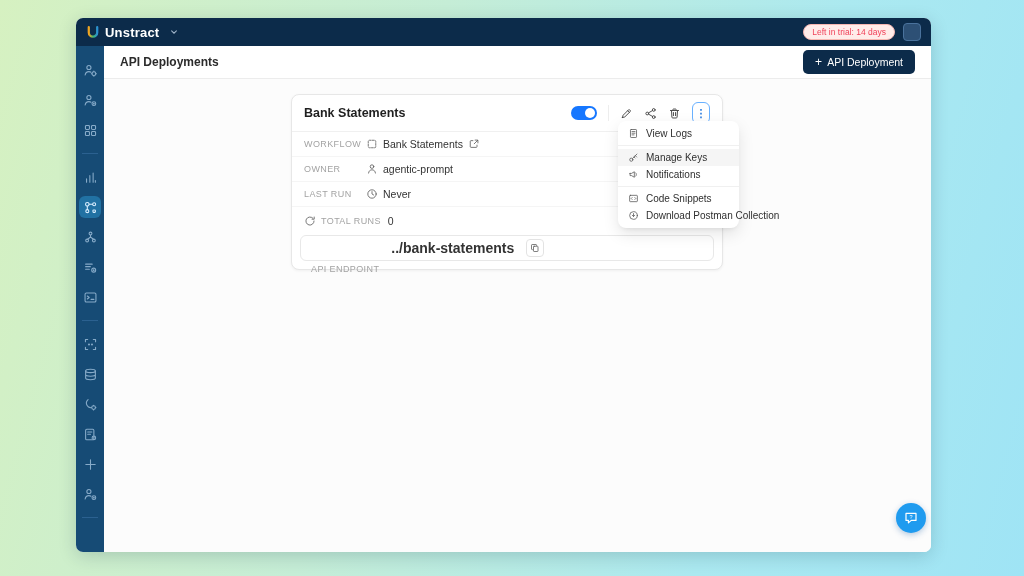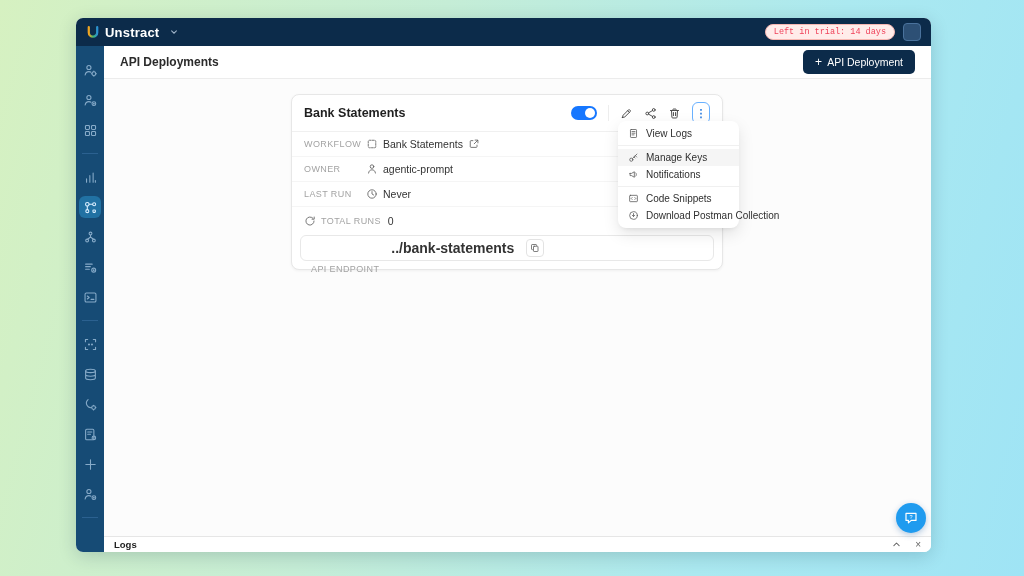--- a/index.html
+++ b/index.html
@@ -13,21 +13,21 @@
     position:absolute; left:76px; top:18px; width:855px; height:534px;
     background:#fff; border-radius:7px; overflow:hidden;
     box-shadow:0 4px 18px rgba(0,40,60,.18);
   }
   
   .navbar { height:28px; background:#0c2b4a; display:flex; align-items:center; justify-content:space-between; padding:0 10px; }
   .brand { display:flex; align-items:center; gap:5px; }
   .brand-name { color:#fff; font-size:13px; font-weight:bold; letter-spacing:.2px; }
   .brand-caret { margin-left:6px; }
   .nav-right { display:flex; align-items:center; gap:8px; }
-  .trial-badge { font-size:8.5px; color:#f0425a; background:#ffecea; border:1px solid #f6b6b1; border-radius:8px; padding:2px 8px; white-space:nowrap;font-family:Liberation Mono, monospace; }
+  .trial-badge { font-size:8.5px; color:#f0425a; background:#ffecea; border:1px solid #f6b6b1; border-radius:8px; padding:2px 8px; white-space:nowrap; }
   .avatar { width:18px; height:18px; border-radius:4px; background:#2d5075; border:1px solid #4a729c; }
   
   .app-body { display:flex; height:506px; }
   .sidebar { width:28px; background:#164b75; display:flex; flex-direction:column; align-items:center; padding-top:13px; flex-shrink:0; }
   .side-ic { width:22px; height:22px; display:flex; align-items:center; justify-content:center; margin-bottom:8px; color:#87abc9; border-radius:6px; cursor:pointer; }
   .side-ic.active { background:#2171a3; color:#d9eeff; }
   .side-ic svg { width:15px; height:15px; stroke:currentColor; fill:none; stroke-width:1.15; stroke-linecap:round; stroke-linejoin:round; }
   .side-div { width:16px; height:1px; background:#2b6190; margin:4px 0 12px; }
   
   .main { flex:1; display:flex; flex-direction:column; min-width:0; }
@@ -364,35 +364,20 @@
                       <rect x="5.6" y="5.2" width="7.2" height="8.4" rx="1"></rect>
                       <path d="M3.9 10.6h-.5c-.6 0-1-.4-1-1V3.4c0-.6.4-1 1-1h6.1c.6 0 1 .4 1 1v.5"></path>
                     </svg>
                   </span>
                 </button>
             </div>
           </div>
         </div>
       </div>
 
-      <div class="logs-bar">
-        <span class="logs-title">Logs</span>
-        <span class="logs-actions">
-          <button class="act">
-              <span>
-                <svg viewBox="0 0 12 12">
-                  <path d="M2.5 7.5L6 4l3.5 3.5"></path>
-                </svg>
-              </span>
-            </button>
-          <button class="act">
-              <span>×</span>
-            </button>
-        </span>
-      </div>
     </div>
   </div>
 
   <div class="menu">
     <div class="menu-item">
       <span>
           <svg viewBox="0 0 16 16">
             <rect x="3.6" y="2.2" width="8.8" height="11.6" rx="1"></rect>
             <path d="M5.8 5.2h4.4M5.8 7.6h4.4M5.8 10h3"></path>
           </svg>

